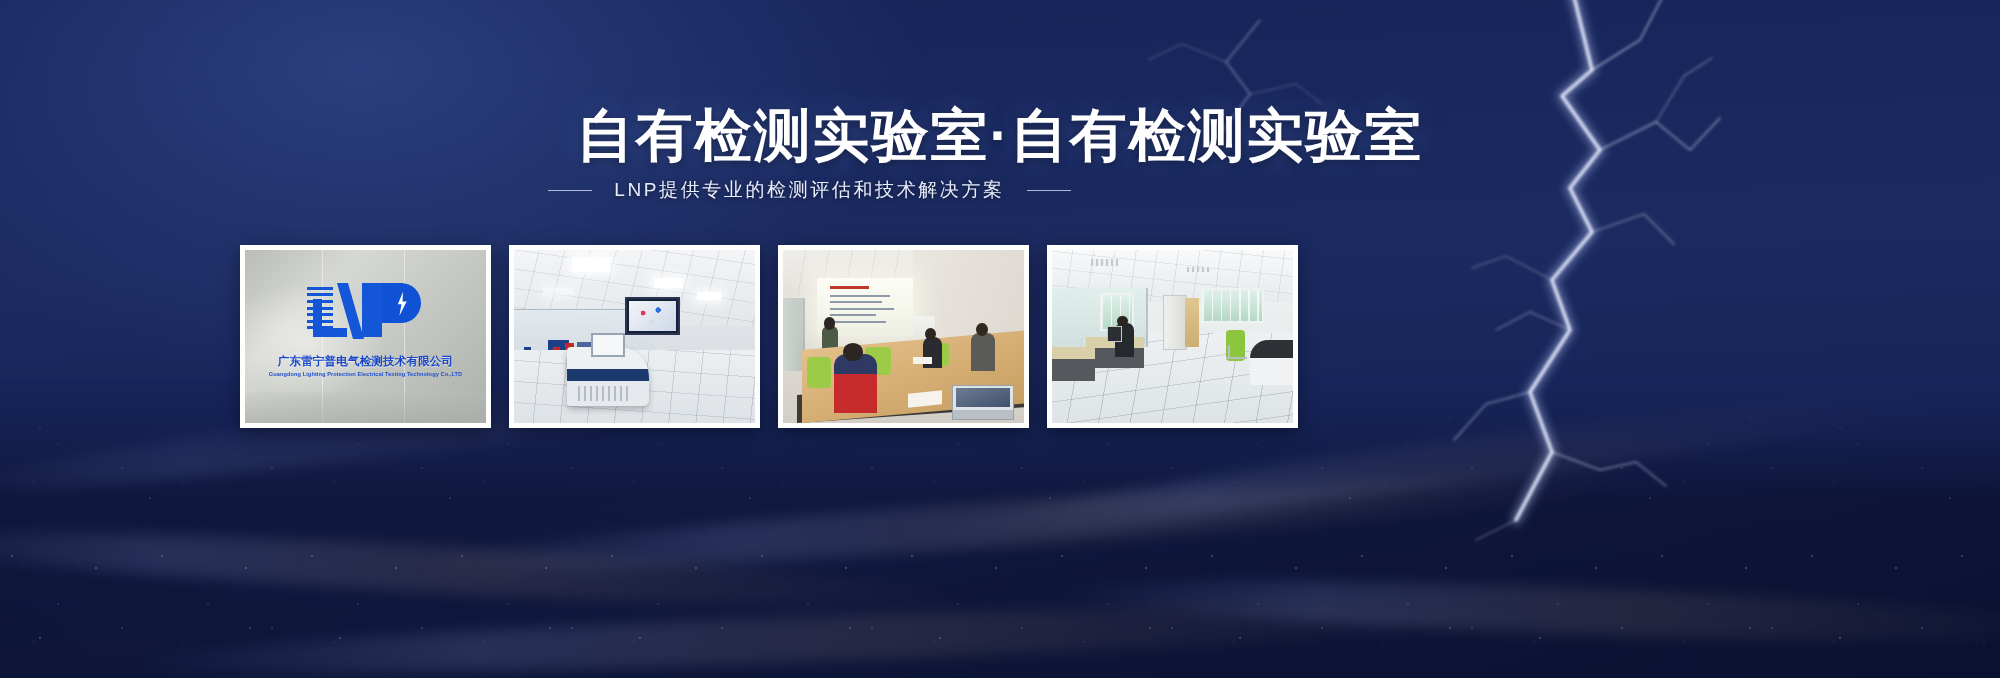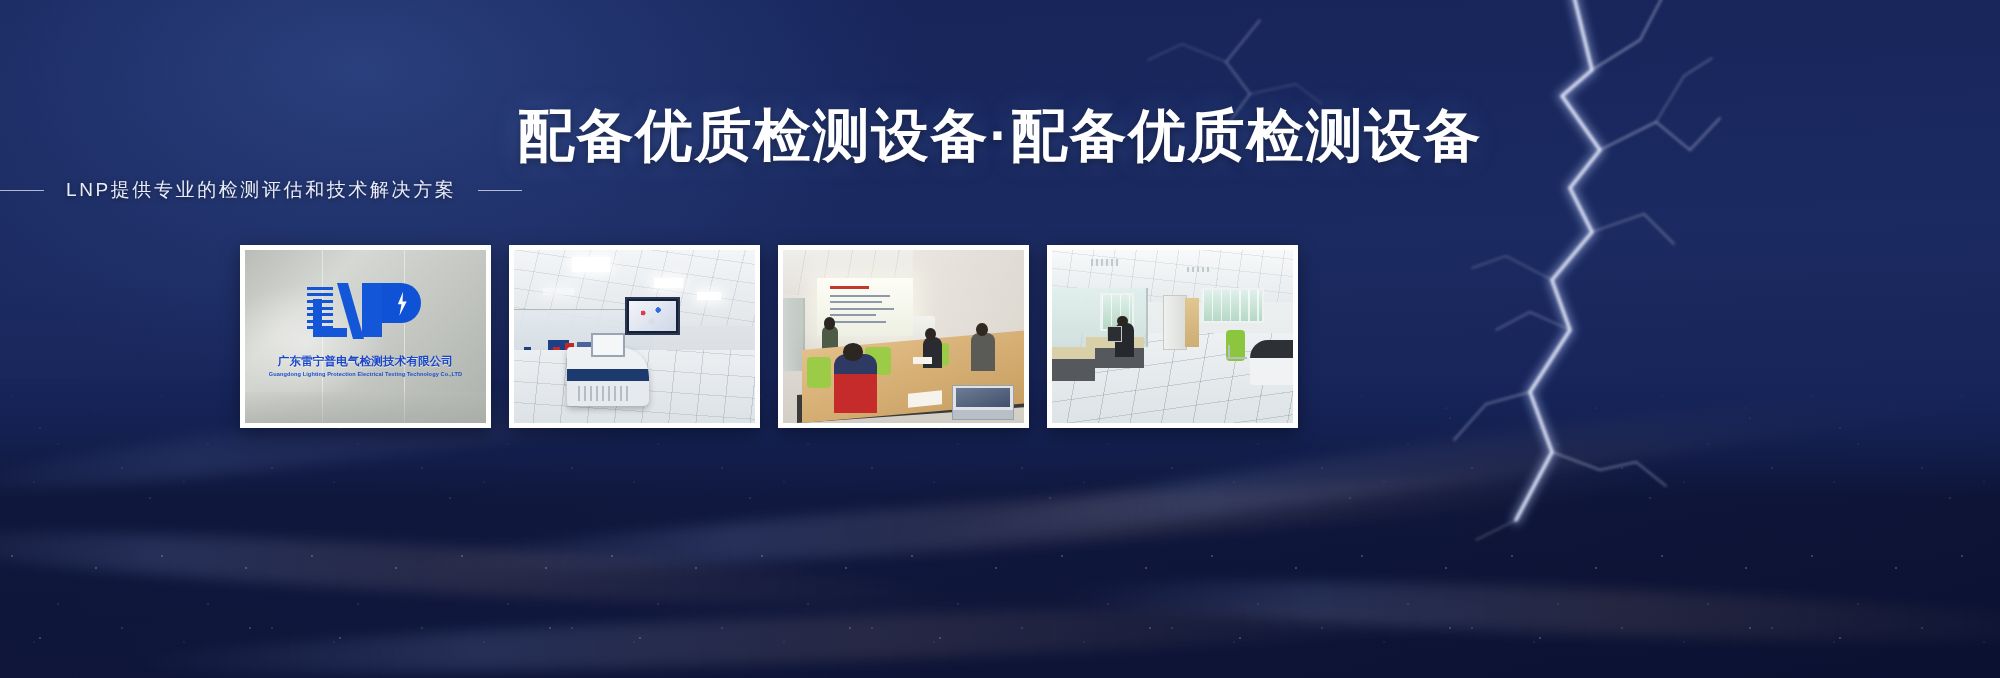--- a/index.html
+++ b/index.html
@@ -69,21 +69,21 @@
   
   .headline{
     position:absolute; left:0; top:104px; width:2000px; text-align:center;
     font-size:57px; line-height:1.12; font-weight:bold; color:#ffffff;
     letter-spacing:2px;
     text-shadow:0 2px 10px rgba(0,0,0,.45), 0 0 26px rgba(120,160,255,.28);
     white-space:nowrap;
   }
   .sub-wrap{
     position:absolute; left:0; top:177px; width:1619px;
-    display:flex; align-items:center; gap:22px;
+    display:flex; align-items:center; justify-content:center; gap:22px;
   }
   .rule{ width:44px; height:1px; background:rgba(225,232,250,.75); }
   .subtitle{
     font-size:19px; color:#e7ecfb; letter-spacing:2.6px; white-space:nowrap;
     text-shadow:0 1px 5px rgba(0,0,0,.5);
   }
 
   
   .strip{
     position:absolute; left:240px; top:245px;
@@ -270,21 +270,21 @@
         <path d="M430,392 L386,404 L354,440" stroke-width="1.3" opacity=".5"></path>
         <path d="M452,452 L500,470 L536,462 L566,486" stroke-width="1.4" opacity=".5"></path>
         <path d="M416,520 L376,540" stroke-width="1.1" opacity=".4"></path>
         <path d="M160,20 L126,62 L150,94 L116,140" stroke-width="1.4" opacity=".42"></path>
         <path d="M126,62 L82,44 L48,60" stroke-width="1" opacity=".32"></path>
         <path d="M150,94 L196,84 L222,104" stroke-width="1" opacity=".3"></path>
       </g>
     </svg>
   </div>
 
-  <div class="headline">配备优质检测设备·配备优质检测设备</div>
+  <div class="headline">自有检测实验室·自有检测实验室</div>
 
   <div class="sub-wrap">
     <span class="rule"></span>
     <span class="subtitle">LNP提供专业的检测评估和技术解决方案</span>
     <span class="rule"></span>
   </div>
 
   <div class="strip">
 
     <div class="frame">

